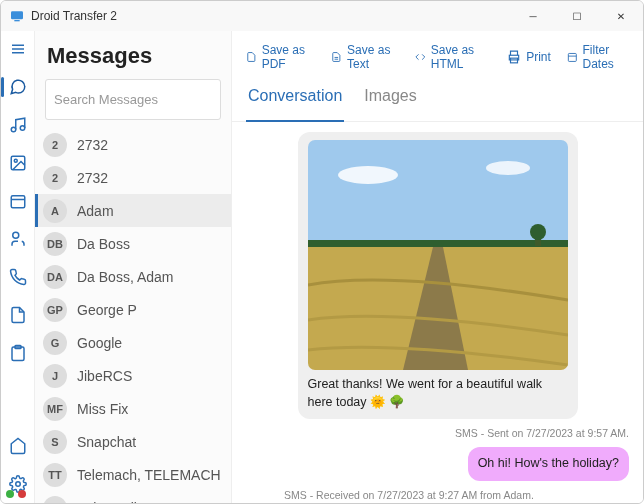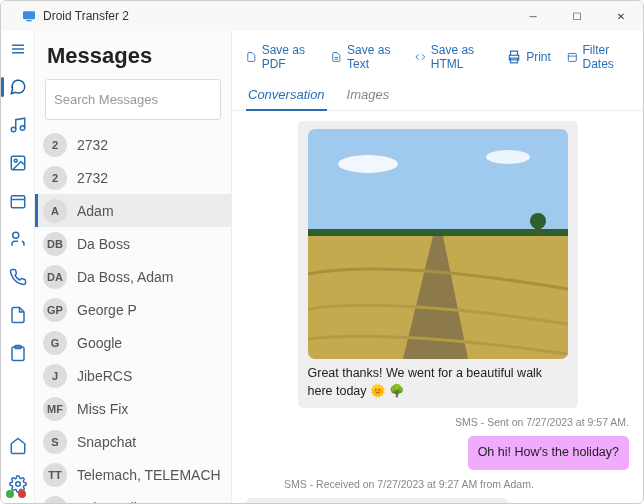--- a/index.html
+++ b/index.html
@@ -1,17 +1,17 @@
 <!DOCTYPE html>
 <html><head>
 <meta charset="utf-8">
 <style>
 * { margin: 0; padding: 0; box-sizing: border-box; }
 body { font-family: "Segoe UI", sans-serif; font-size: 13px; color: #222; background: #fff; width: 644px; height: 504px; overflow: hidden; display: flex; flex-direction: column; border: 1px solid #ccc; border-radius: 6px; }
-.titlebar { height: 30px; display: flex; align-items: center; padding: 0 0 0 20px; background: #f8f8f8; }
+.titlebar { height: 30px; display: flex; align-items: center; padding: 0 0 0 8px; background: #f8f8f8; }
 .titlebar .app-icon { width: 16px; height: 16px; }
 .titlebar .title { margin-left: 6px; font-size: 12px; color: #333; }
 .titlebar .win-controls { margin-left: auto; display: flex; }
 .titlebar .win-btn { width: 44px; height: 30px; display: flex; align-items: center; justify-content: center; font-size: 10px; color: #333; }
 .main { flex: 1; display: flex; overflow: hidden; }
 .iconrail { width: 34px; background: #fff; border-right: 1px solid #eee; display: flex; flex-direction: column; align-items: center; padding-top: 9px; gap: 20px; }
 .iconrail .rail-item { width: 18px; height: 18px; color: #2a6eb5; display: flex; align-items: center; justify-content: center; position: relative; }
 .iconrail .rail-item.selected::before { content:""; position:absolute; left:-8px; top:-1px; width:3px; height:20px; background:#2a6eb5; border-radius:2px; }
 .iconrail .rail-item.selected svg { stroke: #1a5aa0; }
 .iconrail .spacer { flex:1; }
@@ -24,25 +24,25 @@
 .threads { flex: 1; overflow: hidden; }
 .thread { display: flex; align-items: center; height: 33px; padding: 0 8px; gap: 10px; color: #555; }
 .thread.selected { background: #ececec; border-left: 3px solid #2a6eb5; padding-left: 5px; }
 .avatar { width: 24px; height: 24px; border-radius: 50%; background: #ddd; display: flex; align-items: center; justify-content: center; font-size: 11px; font-weight: 600; color: #555; flex: none; }
 .listpane .name { font-size: 14px; white-space: nowrap; overflow: hidden; text-overflow: ellipsis; }
 .content { flex: 1; display: flex; flex-direction: column; background: #fff; }
 .toolbar { display: flex; justify-content: flex-end; gap: 16px; padding: 12px 14px 10px 14px; }
 .tool { display: flex; align-items: center; gap: 5px; color: #2a6eb5; font-size: 12px; }
 .tool svg { width: 14px; height: 14px; }
 .tabs { display: flex; gap: 18px; padding: 0 14px; border-bottom: 1px solid #eee; }
-.tab { padding: 6px 2px 8px 2px; color: #888; font-size: 13px; position: relative; font-style: italic; }
+.tab { padding: 6px 2px 16px 2px; color: #888; font-size: 16px; position: relative; }
 .tab.active { color: #2a6eb5; font-weight: 500; }
 .tab.active::after { content:""; position:absolute; left:0; right:0; bottom:-1px; height:2px; background:#2a6eb5; }
 .chat { flex: 1; overflow: hidden; padding: 10px 14px; display: flex; flex-direction: column; gap: 8px; }
-.bubble { max-width: 300px; border-radius: 5px; padding: 8px 10px; font-size: 12.5px; line-height: 1.4; }
+.bubble { max-width: 300px; border-radius: 12px; padding: 8px 10px; font-size: 12.5px; line-height: 1.4; }
 .bubble.in { background: #efefef; align-self: flex-start; }
 .bubble.out { background: #f0abfc; align-self: flex-end; }
 .photo { width: 260px; height: 230px; border-radius: 7px; overflow: hidden; margin-bottom: 6px; display:block; }
 .meta { font-size: 10.5px; color: #888; align-self: flex-end; }
 .meta.left { align-self: flex-start; padding-left: 38px; text-align: center; }
 .row-in { display: flex; gap: 8px; align-items: center; }
 .status-dots { position: absolute; bottom: 6px; left: 6px; display: flex; gap: 4px; }
 .status-dots span { width: 8px; height: 8px; border-radius: 50%; }
 .green { background:#3cb043; } .red { background:#d63c3c; }
 </style>

